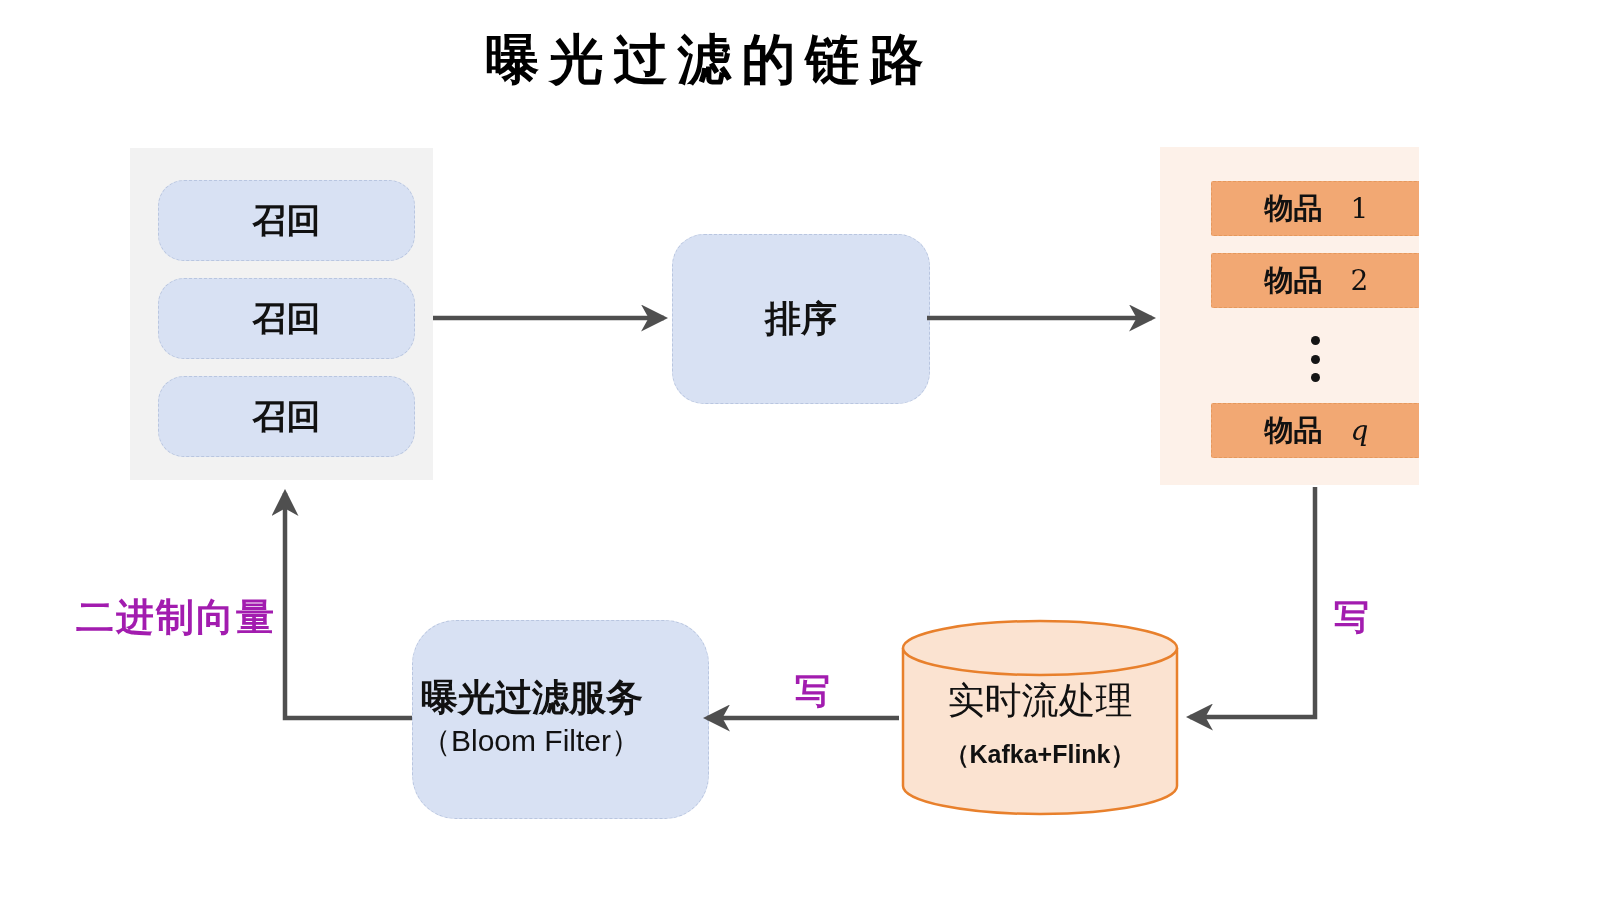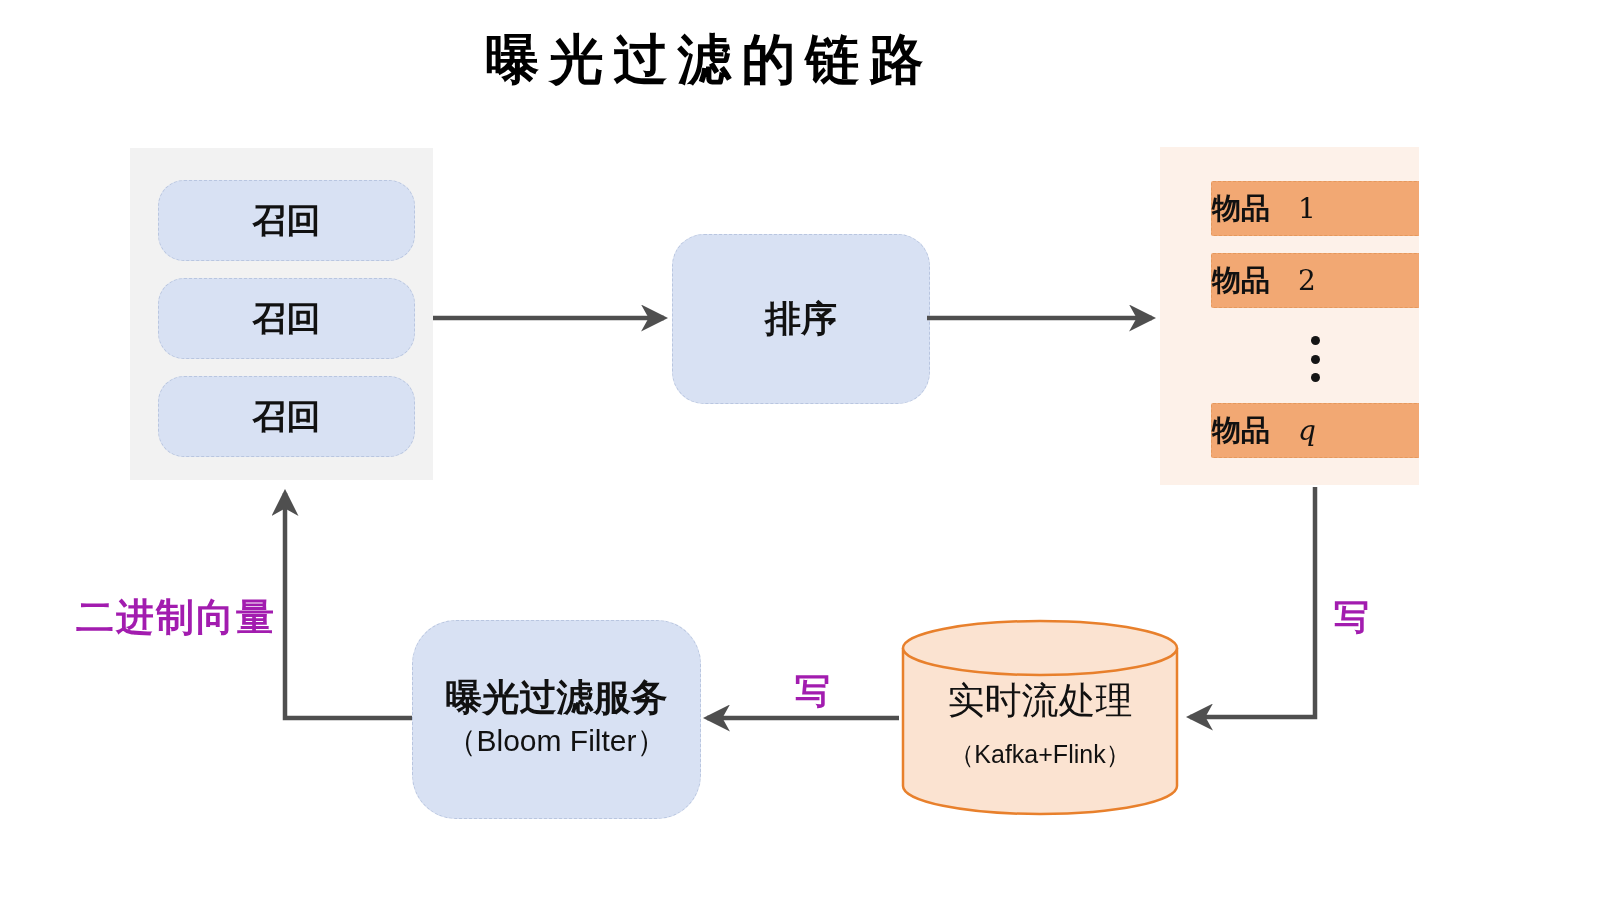--- a/index.html
+++ b/index.html
@@ -25,46 +25,46 @@
   .recall{left:158px;width:255px;height:79px;}
   .r1{top:180px;} .r2{top:278px;} .r3{top:376px;}
   .rank{
     left:672px;top:234px;width:256px;height:168px;border-radius:32px;
     font-size:36px;font-weight:700;
   }
   
   .itembox{
     left:1211px;width:209px;height:53px;background:#f2a873;
     border:1px dashed rgba(210,130,60,.4);border-radius:2px;
-    display:flex;align-items:center;
+    display:flex;align-items:center;justify-content:center;
     font-size:29px;font-weight:600;gap:28px;
   }
   .i1{top:181px;} .i2{top:253px;} .iq{top:403px;}
   .num{font-family:"DejaVu Serif","Liberation Serif",serif;font-weight:500;font-size:28px;}
   .var{font-style:italic;}
   
   .vdots{left:1303px;top:336px;width:24px;height:46px;
     display:flex;flex-direction:column;align-items:center;justify-content:space-between;}
   .vdots i{width:9px;height:9px;border-radius:50%;background:#151515;display:block;}
   
   .exposure{
     left:412px;top:620px;width:287px;height:197px;background:#d8e1f3;
     border:1px dashed rgba(130,150,190,.35);border-radius:44px;
-    display:flex;flex-direction:column;align-items:center;justify-content:center;
+    display:flex;flex-direction:column;justify-content:center;padding-left:8px;
   }
   .exposure .t{font-size:37px;font-weight:800;line-height:1.15;}
   .exposure .s{font-size:30px;font-weight:500;margin-top:2px;}
   
   .cyl-svg{left:900px;top:618px;width:280px;height:200px;}
   .cyl-text{
     left:900px;top:646px;width:280px;height:160px;
     display:flex;flex-direction:column;align-items:center;justify-content:center;
   }
   .cyl-text .t{font-size:37px;font-weight:400;line-height:1.1;}
-  .cyl-text .s{font-size:25px;font-weight:400;margin-top:17px;}
+  .cyl-text .s{font-size:25px;font-weight:700;margin-top:17px;}
   
   .glabel{color:#a21caf;font-weight:600;}
   .lbl-binary{left:76px;top:592px;font-size:38px;letter-spacing:2px;}
   .lbl-write-mid{left:795px;top:668px;font-size:35px;}
   .lbl-write-right{left:1334px;top:594px;font-size:35px;}
   
   .arrows{left:0;top:0;width:1598px;height:899px;pointer-events:none;}
 </style>
 </head>
 <body>

